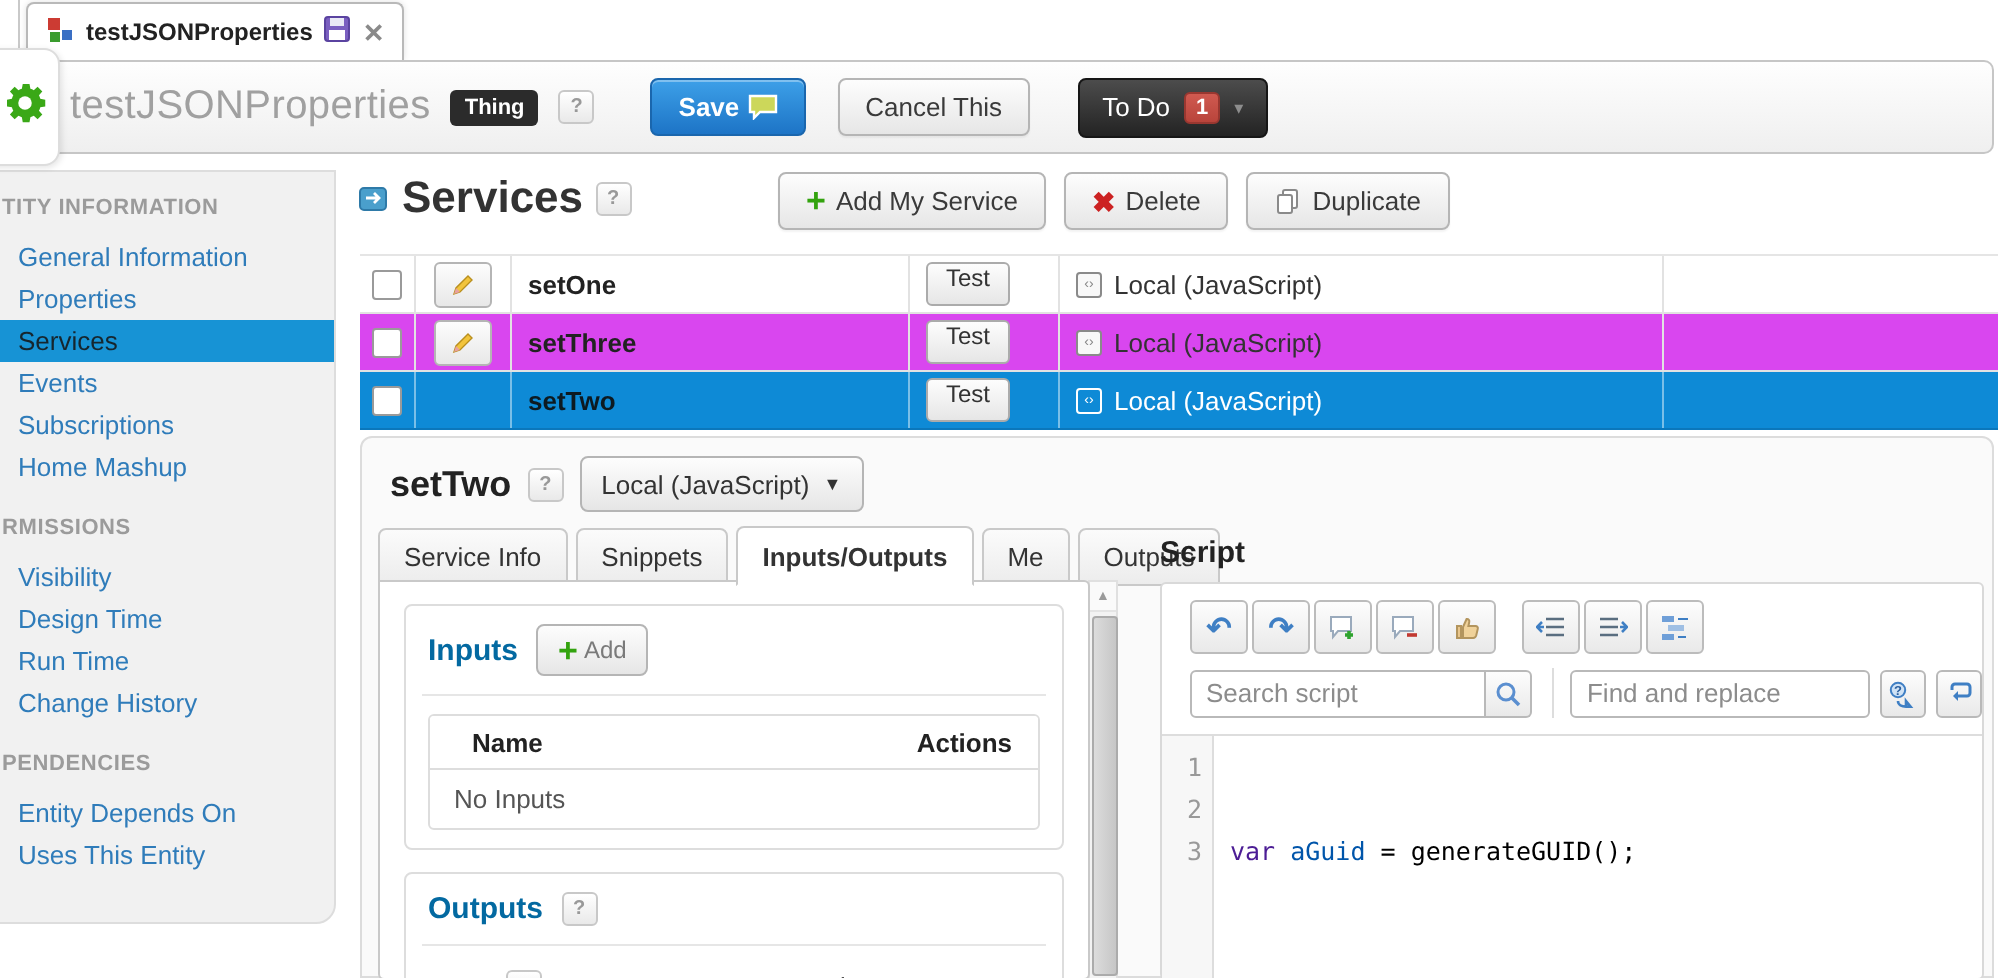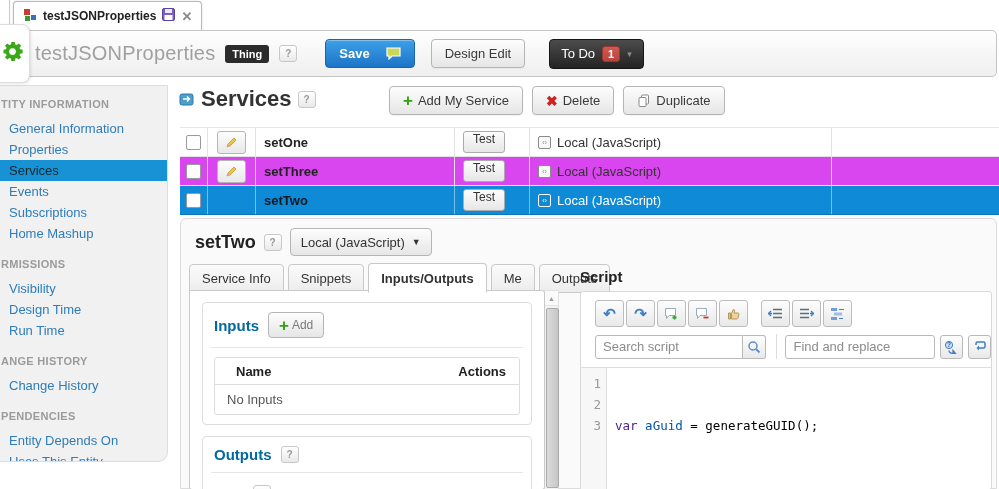--- a/index.html
+++ b/index.html
@@ -21,21 +21,21 @@
   .gearbox{position:absolute;left:-40px;top:24px;width:68px;height:57px;background:#fff;
            border:1px solid #ddd;border-radius:8px;box-shadow:1px 1px 3px rgba(0,0,0,.10);z-index:5;}
   .gearbox svg{position:absolute;left:38px;top:13px;}
   .hdr-row{position:absolute;left:34px;top:0;height:45px;display:flex;align-items:center;gap:10px;}
   .hdr-title{font-size:20px;color:#a0a0a0;letter-spacing:.2px;}
   .badge-dark{background:#2b2b2b;color:#fff;font-size:11px;font-weight:bold;
               padding:3px 7px;border-radius:3px;}
   .qbadge{display:inline-flex;align-items:center;justify-content:center;width:16px;height:15px;
           border:1px solid #c8c8c8;border-radius:3px;background:linear-gradient(#fff,#e9e9e9);
           color:#999;font-size:10px;font-weight:bold;}
-  .btn-save{display:inline-flex;align-items:center;gap:16px;height:27px;padding:0 13px;margin-left:18px;
+  .btn-save{display:inline-flex;align-items:center;gap:4px;height:27px;padding:0 13px;margin-left:18px;
             border:1px solid #1a66ad;border-radius:4px;color:#fff;font-weight:bold;font-size:13px;
             background:linear-gradient(#3da0e8,#1d74c6);box-shadow:inset 0 1px 0 rgba(255,255,255,.35);cursor:pointer;}
   .btn-gray{display:inline-flex;align-items:center;gap:5px;height:27px;padding:0 13px;
             border:1px solid #b5b5b5;border-radius:4px;color:#3a3a3a;font-size:13px;
             background:linear-gradient(#fdfdfd,#e6e6e6);box-shadow:0 1px 1px rgba(0,0,0,.05);cursor:pointer;}
   .btn-todo{display:inline-flex;align-items:center;gap:7px;height:28px;padding:0 11px;margin-left:14px;
             border:1px solid #161616;border-radius:4px;color:#fff;font-size:13px;
             background:linear-gradient(#4c4c4c,#232323);cursor:pointer;}
   .todo-count{background:linear-gradient(#d05a50,#b9443b);border:1px solid #993730;color:#fff;
               font-size:11px;font-weight:bold;padding:1px 5px;border-radius:3px;}
@@ -179,21 +179,21 @@
       <span class="hdr-title">testJSONProperties</span>
       <span class="badge-dark">Thing</span>
       <span class="qbadge">?</span>
       <span class="btn-save">
         <span>Save</span>
         <svg width="15" height="13" viewBox="0 0 15 13">
             <path d="M1 1h13v8H6l-3 3v-3H1z" fill="#ccd75a" stroke="#fff" stroke-width="1.2"></path>
           </svg>
       </span>
       <span class="btn-gray" style="margin-left:6px;">
-        <span>Design Edit</span>
+        <span>Cancel This</span>
       </span>
       <span class="btn-todo">
         <span>To Do</span>
         <span class="todo-count">1</span>
         <span class="todo-caret">▾</span>
       </span>
     </div>
   </div>
   <div class="gearbox">
     <svg width="27" height="27" viewBox="0 0 24 24">
@@ -207,21 +207,20 @@
     <div class="side-item">General Information</div>
     <div class="side-item">Properties</div>
     <div class="side-item sel">Services</div>
     <div class="side-item">Events</div>
     <div class="side-item">Subscriptions</div>
     <div class="side-item">Home Mashup</div>
     <div class="side-h gap">RMISSIONS</div>
     <div class="side-item">Visibility</div>
     <div class="side-item">Design Time</div>
     <div class="side-item">Run Time</div>
-    <div class="side-h gap">ANGE HISTORY</div>
     <div class="side-item">Change History</div>
     <div class="side-h gap">PENDENCIES</div>
     <div class="side-item">Entity Depends On</div>
     <div class="side-item">Uses This Entity</div>
   </div>
 
   <div class="svc-head">
     <svg width="16" height="16" viewBox="0 0 16 16">
       <rect x="1" y="3" width="13" height="11" rx="2" fill="#4a9fcc" stroke="#2e7aa8"></rect>
       <path d="M4 8h6M8 5.5 10.5 8 8 10.5" stroke="#fff" stroke-width="1.4" fill="none"></path>

